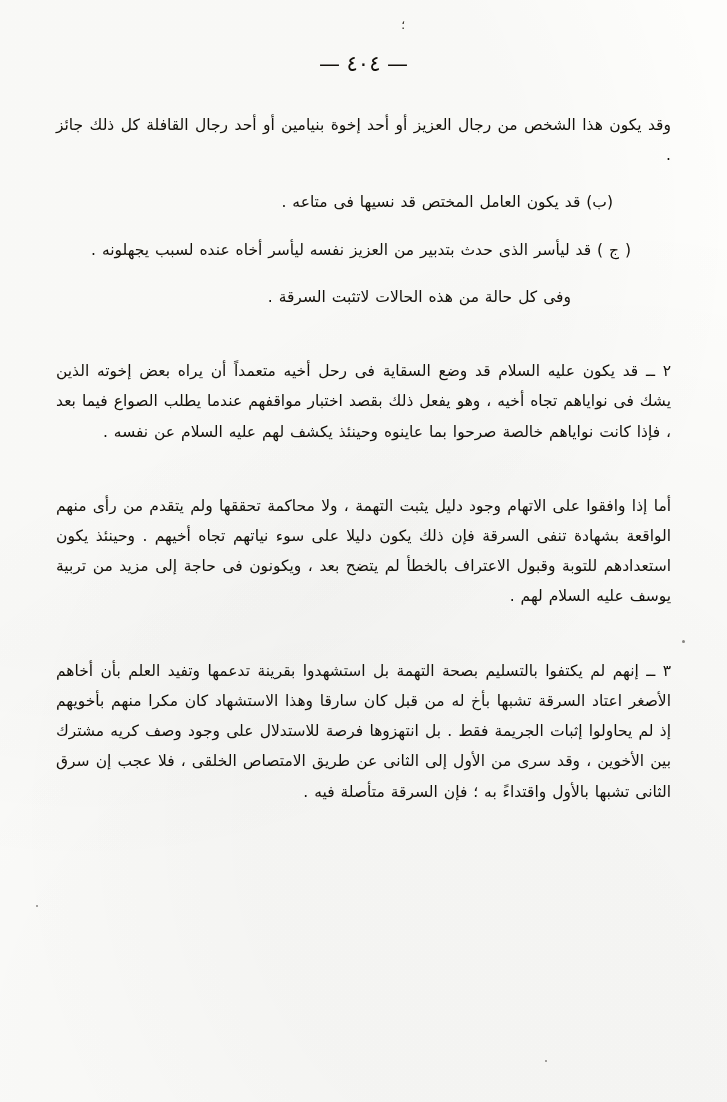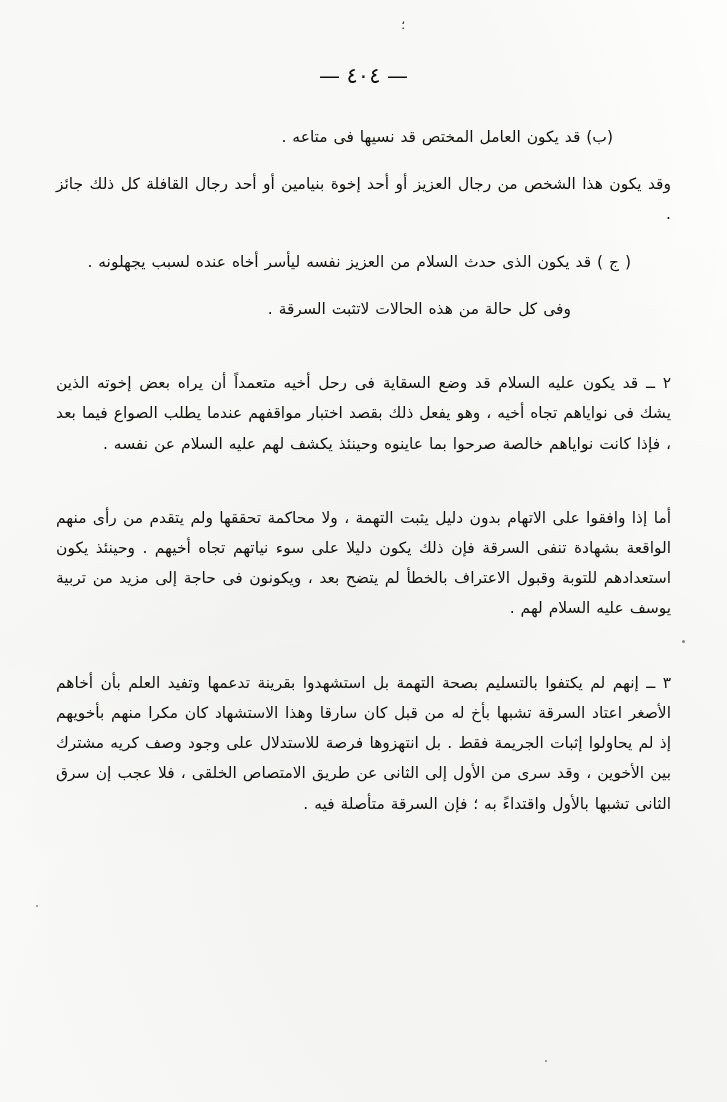--- a/index.html
+++ b/index.html
@@ -35,21 +35,21 @@
   .speck {
     position: absolute;
     background: #2a2620;
     border-radius: 50%;
     opacity: 0.55;
   }
   .page-number {
     text-align: center;
     font-size: 21px;
     letter-spacing: 2px;
-    margin: 12px 0 34px 0;
+    margin: 0 0 34px 0;
     font-family: "DejaVu Sans", sans-serif;
     color: #120f0a;
     direction: rtl;
   }
   .para {
     direction: rtl;
     text-align: justify;
     text-align-last: right;
     font-size: 15.5px;
     line-height: 1.95;
@@ -99,29 +99,29 @@
   <div class="mark-top">؛</div>
 
   <div class="speck" style="top:640px; right:42px; width:3px; height:3px;"></div>
   <div class="speck" style="top:905px; left:36px; width:2px; height:2px;"></div>
   <div class="speck" style="top:1060px; right:180px; width:2px; height:2px;"></div>
 
   <div class="content">
 
     <div class="page-number">— ٤٠٤ —</div>
 
+    <p class="para body">وقد يكون هذا الشخص من رجال العزيز أو أحد إخوة بنيامين أو أحد رجال القافلة كل ذلك جائز .</p>
+
     <p class="para sub">(ب) قد يكون العامل المختص قد نسيها فى متاعه .</p>
 
-    <p class="para body">وقد يكون هذا الشخص من رجال العزيز أو أحد إخوة بنيامين أو أحد رجال القافلة كل ذلك جائز .</p>
-
-    <p class="para sub2">( ج ) قد يكون الذى حدث السلام من العزيز نفسه ليأسر أخاه عنده لسبب يجهلونه .</p>
+    <p class="para sub2">( ج ) قد ليأسر الذى حدث بتدبير من العزيز نفسه ليأسر أخاه عنده لسبب يجهلونه .</p>
 
     <p class="para note">وفى كل حالة من هذه الحالات لاتثبت السرقة .</p>
 
     <p class="para item blockgap">٢ ــ قد يكون عليه السلام قد وضع السقاية فى رحل أخيه متعمداً أن يراه بعض إخوته الذين يشك فى نواياهم تجاه أخيه ، وهو يفعل ذلك بقصد اختبار مواقفهم عندما يطلب الصواع فيما بعد ، فإذا كانت نواياهم خالصة صرحوا بما عاينوه وحينئذ يكشف لهم عليه السلام عن نفسه .</p>
 
-    <p class="para item blockgap">أما إذا وافقوا على الاتهام بدون دليل يثبت التهمة ، ولا محاكمة تحققها ولم يتقدم من رأى منهم الواقعة بشهادة تنفى السرقة فإن ذلك يكون دليلا على سوء نياتهم تجاه أخيهم . وحينئذ يكون استعدادهم للتوبة وقبول الاعتراف بالخطأ لم يتضح بعد ، ويكونون فى حاجة إلى مزيد من تربية يوسف عليه السلام لهم .</p>
+    <p class="para item blockgap">أما إذا وافقوا على الاتهام وجود دليل يثبت التهمة ، ولا محاكمة تحققها ولم يتقدم من رأى منهم الواقعة بشهادة تنفى السرقة فإن ذلك يكون دليلا على سوء نياتهم تجاه أخيهم . وحينئذ يكون استعدادهم للتوبة وقبول الاعتراف بالخطأ لم يتضح بعد ، ويكونون فى حاجة إلى مزيد من تربية يوسف عليه السلام لهم .</p>
 
     <p class="para item blockgap">٣ ــ إنهم لم يكتفوا بالتسليم بصحة التهمة بل استشهدوا بقرينة تدعمها وتفيد العلم بأن أخاهم الأصغر اعتاد السرقة تشبها بأخ له من قبل كان سارقا وهذا الاستشهاد كان مكرا منهم بأخويهم إذ لم يحاولوا إثبات الجريمة فقط . بل انتهزوها فرصة للاستدلال على وجود وصف كريه مشترك بين الأخوين ، وقد سرى من الأول إلى الثانى عن طريق الامتصاص الخلقى ، فلا عجب إن سرق الثانى تشبها بالأول واقتداءً به ؛ فإن السرقة متأصلة فيه .</p>
 
 
   </div>
 </div>
 
 </body></html>

